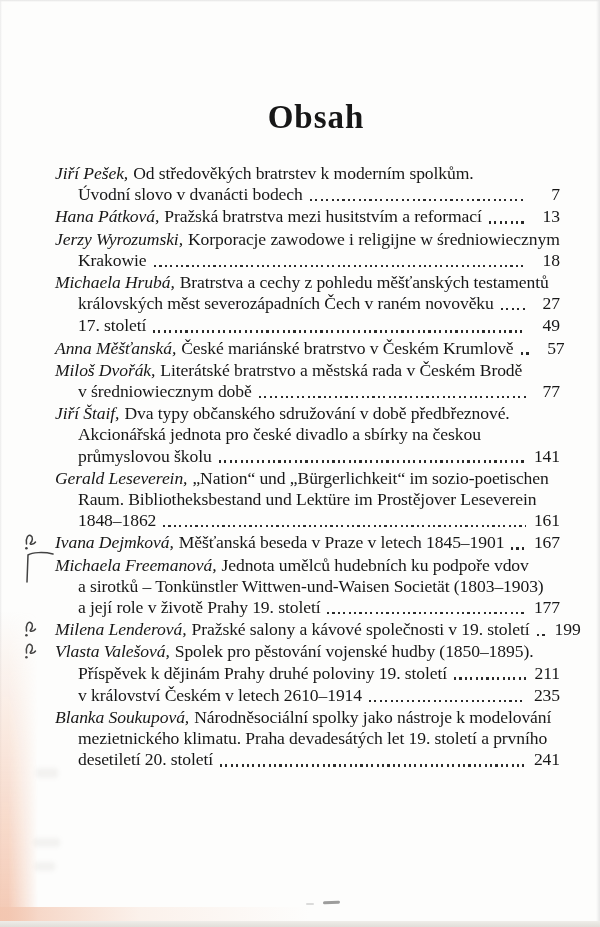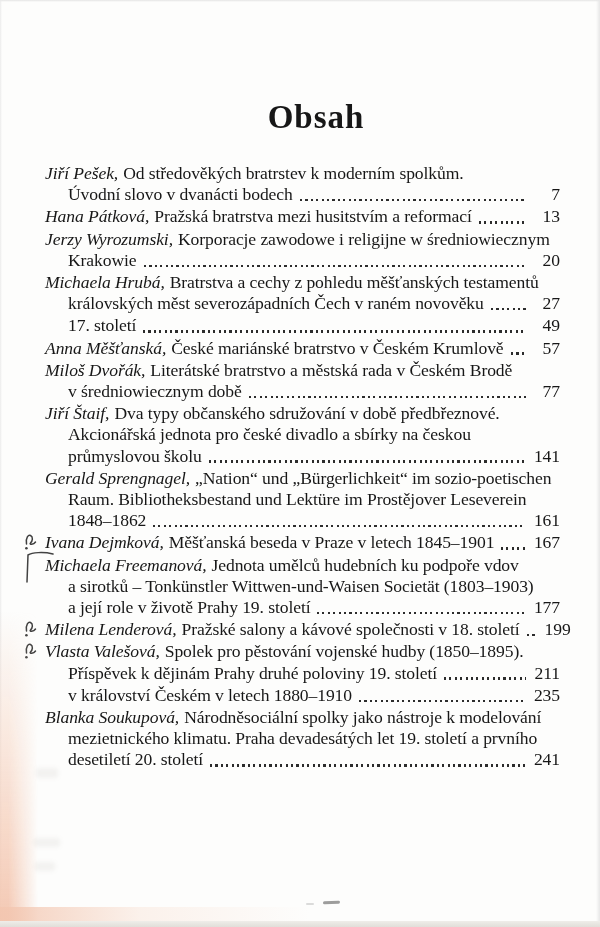--- a/index.html
+++ b/index.html
@@ -29,21 +29,21 @@
   .smudge{position:absolute;background:#9a948c;filter:blur(2px);opacity:0.10;border-radius:2px;}
 
   .page-title{
     margin:16px;position:absolute;top:83px;left:0;width:100%;
     text-align:center;font-size:33px;font-weight:bold;letter-spacing:1px;
   }
 
   .toc{position:absolute;top:163px;left:45px;right:40px;
     font-size:17.6px;line-height:21.2px;letter-spacing:-0.1px;}
   .entry{position:relative;margin-bottom:1px;}
-  .line{display:flex;align-items:flex-end;}
+  .line{display:flex;align-items:flex-end;margin-left:10px;}
   .line.cont{padding-left:23px;}
   .txt{white-space:nowrap;}
   .author{font-style:italic;margin-right:5px;}
   .leader{flex:1 1 auto;min-width:10px;height:2.4px;
     align-self:flex-end;margin:0 6px 4px 7px;
     background-image:repeating-linear-gradient(to right,#2c2c2c 0px,#2c2c2c 2.1px,transparent 2.1px,transparent 5.4px);}
   .page-num{min-width:28px;text-align:right;}
 
   .marker{position:absolute;left:-21px;top:0;}
   .marker.bracket{left:-22px;top:-5px;}
@@ -80,21 +80,21 @@
           <span class="page-num">13</span>
         </div>
       </div>
       <div class="entry">
         <div class="line">
           <span class="txt"><span class="author">Jerzy Wyrozumski,</span><span>Korporacje zawodowe i religijne w średniowiecznym</span></span>
         </div>
         <div class="line cont">
           <span class="txt">Krakowie</span>
           <span class="leader"></span>
-          <span class="page-num">20</span>
+          <span class="page-num">18</span>
         </div>
       </div>
       <div class="entry">
         <div class="line">
           <span class="txt"><span class="author">Michaela Hrubá,</span><span>Bratrstva a cechy z pohledu měšťanských testamentů</span></span>
         </div>
         <div class="line cont">
           <span class="txt">královských měst severozápadních Čech v raném novověku</span>
           <span class="leader"></span>
           <span class="page-num">27</span>
@@ -132,21 +132,21 @@
           <span class="txt">Akcionářská jednota pro české divadlo a sbírky na českou</span>
         </div>
         <div class="line cont">
           <span class="txt">průmyslovou školu</span>
           <span class="leader"></span>
           <span class="page-num">141</span>
         </div>
       </div>
       <div class="entry">
         <div class="line">
-          <span class="txt"><span class="author">Gerald Sprengnagel,</span><span>„Nation“ und „Bürgerlichkeit“ im sozio-poetischen</span></span>
+          <span class="txt"><span class="author">Gerald Leseverein,</span><span>„Nation“ und „Bürgerlichkeit“ im sozio-poetischen</span></span>
         </div>
         <div class="line cont">
           <span class="txt">Raum. Bibliotheksbestand und Lektüre im Prostějover Leseverein</span>
         </div>
         <div class="line cont">
           <span class="txt">1848–1862</span>
           <span class="leader"></span>
           <span class="page-num">161</span>
         </div>
       </div>
@@ -176,42 +176,42 @@
           <span class="leader"></span>
           <span class="page-num">177</span>
         </div>
       </div>
       <div class="entry">
         <span class="marker"><svg width="14" height="19" viewBox="0 0 14 19">
             <path d="M2.5 12 C1.5 5.5 4.5 2.5 6.5 3.5 C9.5 5 8.5 9 6.5 11 C4.8 12.8 9.5 13 11.5 10" fill="none" stroke="#3f3f3f" stroke-width="1.5" stroke-linecap="round"></path>
             <circle cx="2.4" cy="16.2" r="1.3" fill="#3f3f3f"></circle>
           </svg></span>
         <div class="line">
-          <span class="txt"><span class="author">Milena Lenderová,</span><span>Pražské salony a kávové společnosti v 18. století</span></span>
+          <span class="txt"><span class="author">Milena Lenderová,</span><span>Pražské salony a kávové společnosti v 19. století</span></span>
           <span class="leader"></span>
           <span class="page-num">199</span>
         </div>
       </div>
       <div class="entry">
         <span class="marker"><svg width="14" height="19" viewBox="0 0 14 19">
             <path d="M2.5 12 C1.5 5.5 4.5 2.5 6.5 3.5 C9.5 5 8.5 9 6.5 11 C4.8 12.8 9.5 13 11.5 10" fill="none" stroke="#3f3f3f" stroke-width="1.5" stroke-linecap="round"></path>
             <circle cx="2.4" cy="16.2" r="1.3" fill="#3f3f3f"></circle>
           </svg></span>
         <div class="line">
           <span class="txt"><span class="author">Vlasta Valešová,</span><span>Spolek pro pěstování vojenské hudby (1850–1895).</span></span>
         </div>
         <div class="line cont">
           <span class="txt">Příspěvek k dějinám Prahy druhé poloviny 19. století</span>
           <span class="leader"></span>
           <span class="page-num">211</span>
         </div>
       </div>
       <div class="entry">
         <div class="line cont">
-          <span class="txt">v království Českém v letech 1880–1910</span>
+          <span class="txt">v království Českém v letech 2610–1914</span>
           <span class="leader"></span>
           <span class="page-num">235</span>
         </div>
       </div>
       <div class="entry">
         <div class="line">
           <span class="txt"><span class="author">Blanka Soukupová,</span><span>Národněsociální spolky jako nástroje k modelování</span></span>
         </div>
         <div class="line cont">
           <span class="txt">mezietnického klimatu. Praha devadesátých let 19. století a prvního</span>

